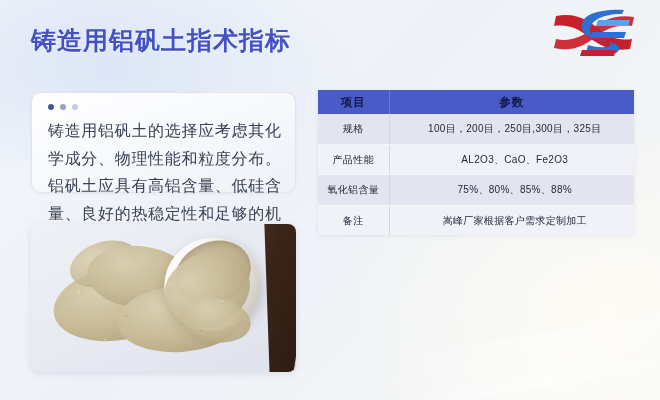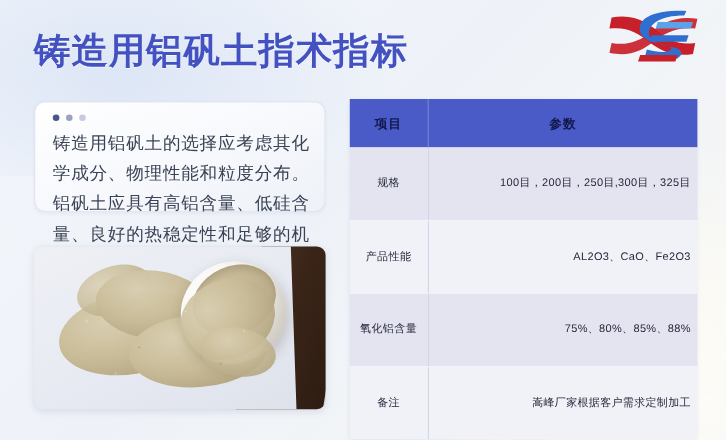--- a/index.html
+++ b/index.html
@@ -44,21 +44,21 @@
     width: 430px; height: 230px;
     background: radial-gradient(ellipse at 40% 60%, rgba(215,226,245,.75) 0%, rgba(215,226,245,0) 68%);
     pointer-events: none;
   }
 
   
   #page-title {
     position: absolute;
     left: 31px;
     top: 24px;
-    font-size: 33px;
+    font-size: 25px;
     font-weight: bold;
     letter-spacing: 1px;
     color: #4352c0;
     text-shadow: 0 1px 0 rgba(255,255,255,.6);
     white-space: nowrap;
   }
 
   
   #logo {
     position: absolute;
@@ -191,41 +191,41 @@
   }
   #spec-table col.c-item  { width: 71px; }
   #spec-table col.c-param { width: 245px; }
 
   #spec-table th {
     background: #4a5bc8;
     color: #11184a;
     font-size: 11.5px;
     font-weight: bold;
     letter-spacing: 1px;
-    height: 44px;
+    height: 24px;
     border-right: 1px solid #6b78cf;
     text-align: center;
   }
   #spec-table th:last-child { border-right: none; }
 
   #spec-table td {
     font-size: 10px;
     color: #25293a;
-    padding: 25px 6px;
+    padding: 7px 6px;
     border-bottom: 1px solid #f3f4fa;
     line-height: 1.55;
   }
   #spec-table td.cell-item {
     text-align: center;
     border-right: 1px solid #d3d6e8;
     letter-spacing: .4px;
     white-space: nowrap;
   }
   #spec-table td.cell-param {
-    text-align: right;
+    text-align: center;
     padding-left: 12px;
     letter-spacing: .3px;
   }
   #spec-table tbody tr:nth-child(odd)  td { background: #e4e4f1; }
   #spec-table tbody tr:nth-child(even) td { background: #f1f1f8; }
   #spec-table tbody tr:last-child td { border-bottom: none; }
 </style>
 </head>
 <body>
 

